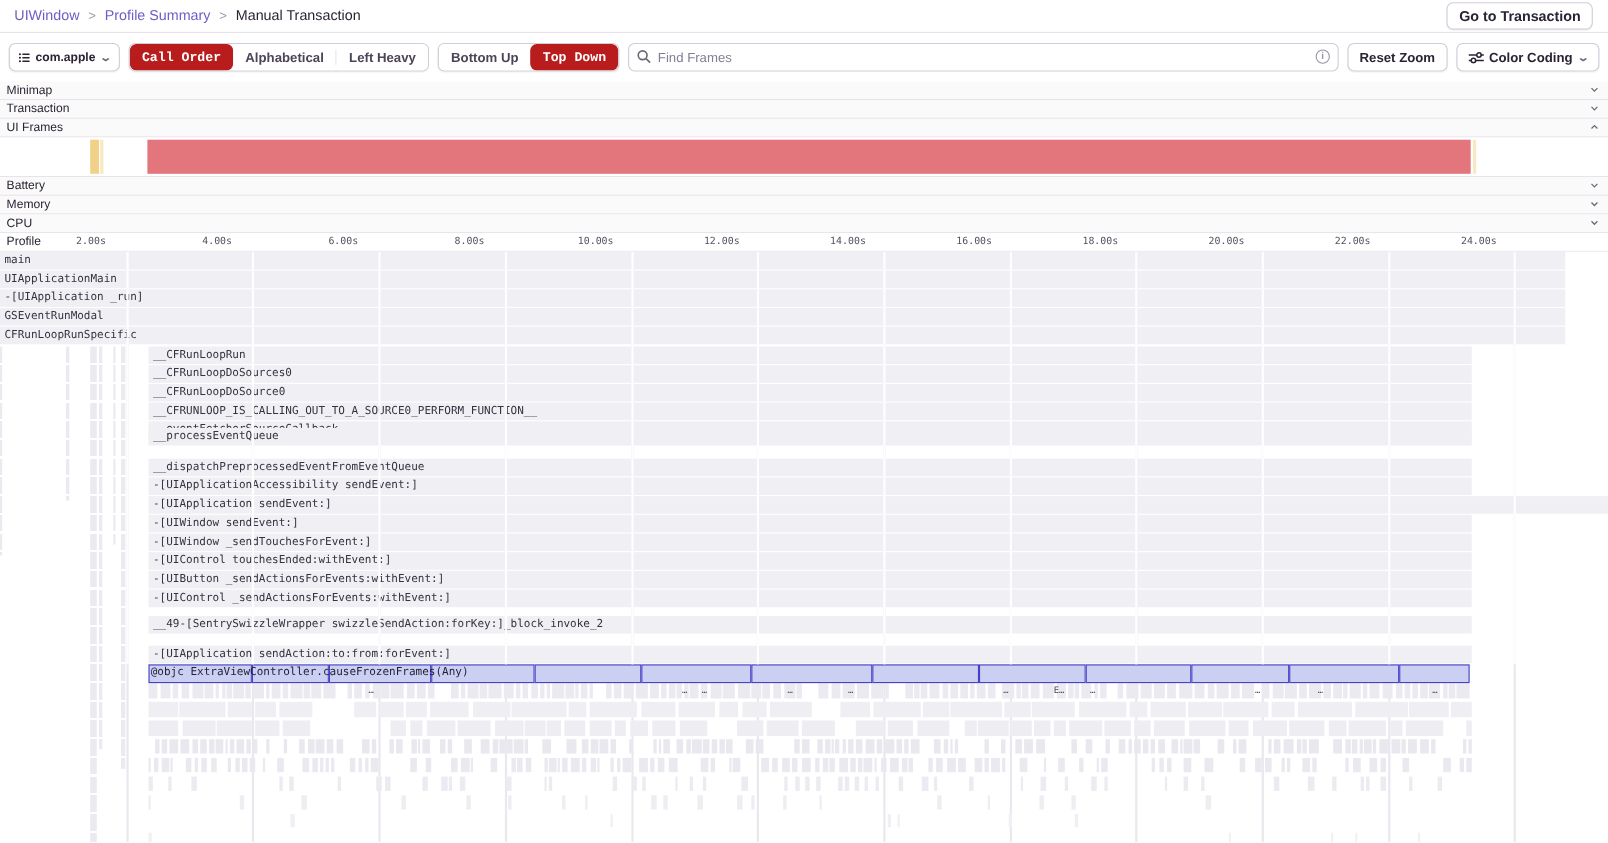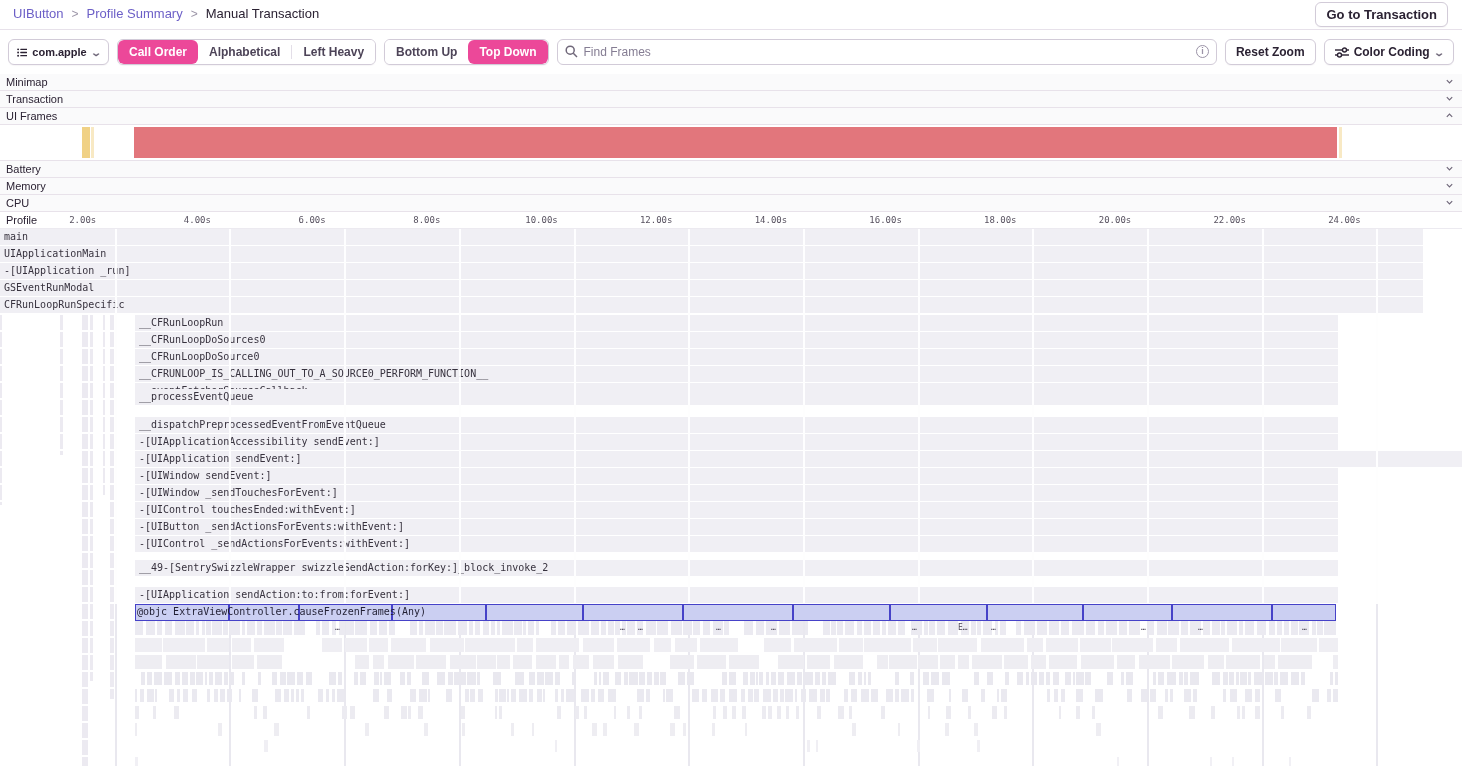--- a/index.html
+++ b/index.html
@@ -18,21 +18,21 @@
     display:inline-flex; align-items:center; gap:5px; background:#fff;
     border:1px solid #d2cbd8; border-radius:6px; font-size:12px; font-weight:700;
     color:#2b2233; padding:0 10px; height:26px; cursor:pointer; white-space:nowrap;
     box-shadow:0 1px 1px rgba(43,34,51,.04);
   }
   #goto-btn { position:absolute; right:14px; top:2px; height:25px; font-size:13px; }
   
   #toolbar { position:relative; height:44px; display:flex; align-items:center; gap:8px; padding:0 8px; background:#fff; }
   .seg-group { display:flex; align-items:stretch; height:26px; border:1px solid #d2cbd8; border-radius:6px; background:#fff; overflow:hidden; box-shadow:0 1px 1px rgba(43,34,51,.04); }
   .seg { display:flex; align-items:center; padding:0 11px; font-size:12px; font-weight:700; color:#4d4458; cursor:pointer; background:#fff; border:none; }
-  .seg.active { background:#ec4899; color:#fff; border-radius:6px; }
+  .seg.active { background:#b91c1c; color:#fff; border-radius:6px;font-family:Liberation Mono, monospace; }
   .seg-div { width:1px; background:#e3dee8; margin:5px 0; }
   #thread-btn { width:101px; justify-content:space-between; padding:0 8px; }
   #thread-label { font-size:11px; font-weight:700; overflow:hidden; white-space:nowrap; }
   .chev-sm { font-size:10px; color:#6f6779; transform:scaleX(1.4); }
   #search-wrap { flex:1; position:relative; height:26px; }
   #search-input {
     width:100%; height:26px; border:1px solid #d2cbd8; border-radius:6px;
     padding:0 26px 0 26px; font-size:12px; color:#2b2233; outline:none; font-family:"Liberation Sans",sans-serif;
   }
   #search-input::placeholder { color:#857d93; }
@@ -61,21 +61,21 @@
   .mini-block { position:absolute; z-index:1; }
   .ellipsis-lbl { position:absolute; top:394px; z-index:4; font-family:"DejaVu Sans Mono",monospace; font-size:8px; color:#4a4456; }
 </style>
 </head>
 <body>
 
 <div id="app">
 
   <div id="hdr">
     <div id="crumbs">
-      <a class="crumb-link">UIButton</a>
+      <a class="crumb-link">UIWindow</a>
       <span class="crumb-sep">&gt;</span>
       <a class="crumb-link">Profile Summary</a>
       <span class="crumb-sep">&gt;</span>
       <span class="crumb-cur">Manual Transaction</span>
     </div>
     <button class="btn" id="goto-btn">Go to Transaction</button>
   </div>
 
   <div id="toolbar">
     <button class="btn" id="thread-btn">

